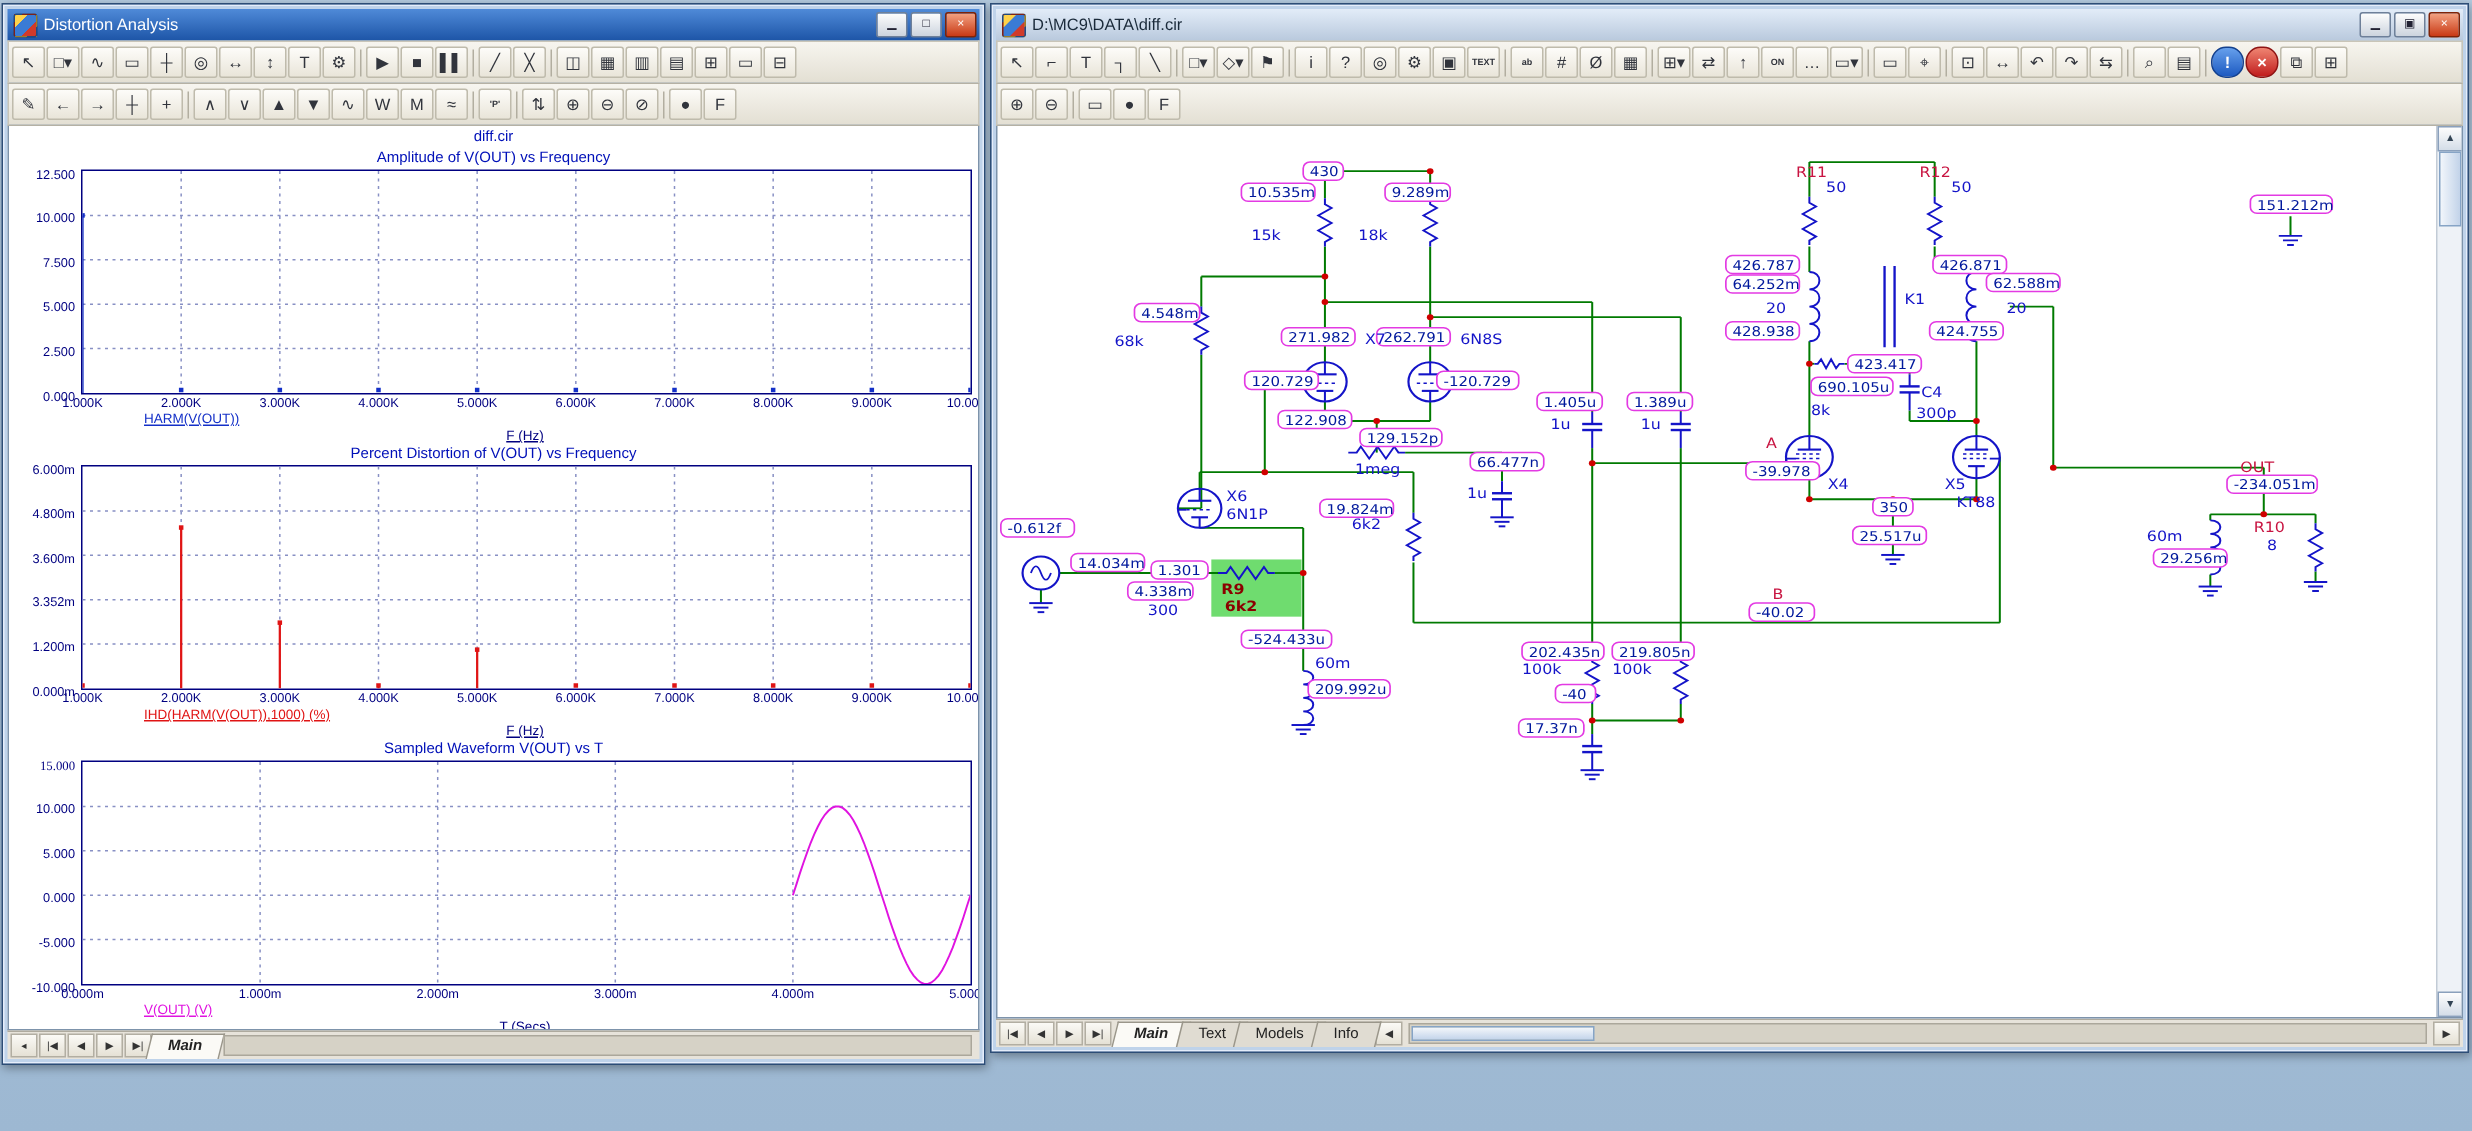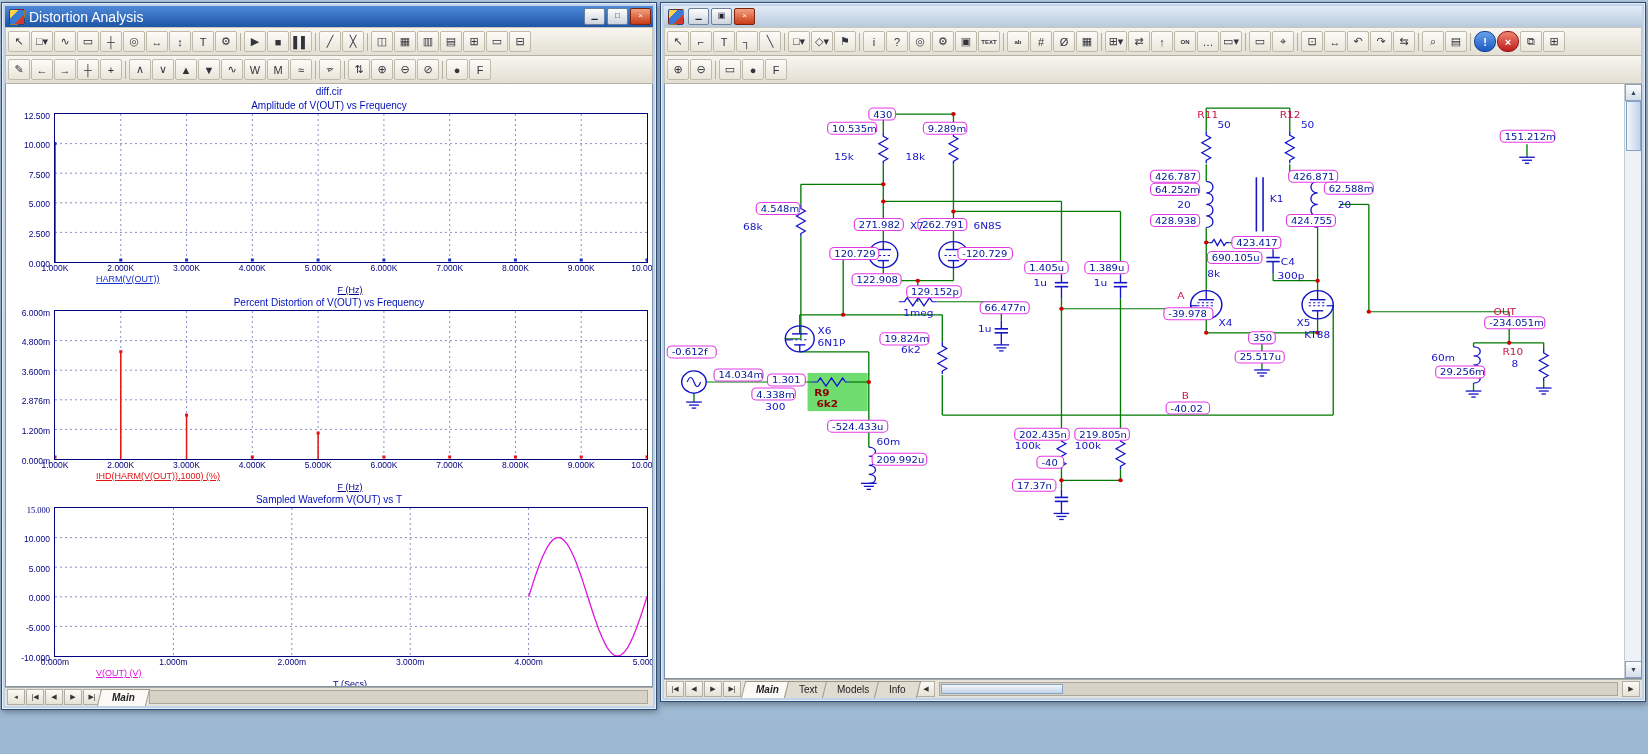--- a/index.html
+++ b/index.html
@@ -8,21 +8,21 @@
     background:linear-gradient(#b3cadf,#9db8d2);
     font-family:"Liberation Sans",sans-serif;
     -webkit-font-smoothing:antialiased;
   }
   .window{position:absolute;background:#bfd3ea;border:1px solid #2d4d76;
     box-shadow:inset 0 0 0 1px #e6eefb, 1px 2px 6px rgba(0,0,0,.35);
     padding:3px;box-sizing:border-box;display:flex;flex-direction:column;}
   .titlebar{height:21px;flex:0 0 21px;display:flex;align-items:center;gap:4px;padding:0 2px 0 4px;}
   .titlebar.active{background:linear-gradient(#4f8ad8,#1d55a7);color:#fff;}
   .titlebar.inactive{background:linear-gradient(#e2ecf8,#b9c9dd);color:#1a2a3a;}
-  .title-text{font-size:14px;flex:1;white-space:nowrap;overflow:hidden;}
+  .title-text{font-size:11px;flex:1;white-space:nowrap;overflow:hidden;}
   .appicon{width:14px;height:14px;border-radius:2px;
     background:linear-gradient(135deg,#ffd24a 0 30%,#3a7bd5 30% 65%,#d03a2a 65%);
     border:1px solid rgba(0,0,0,.4);}
   .winbtns{display:flex;gap:2px;}
   .winbtn{width:19px;height:15px;font-size:8px;line-height:14px;text-align:center;
     background:linear-gradient(#fdfdfd,#ccd4de);border:1px solid #6e8099;color:#223;border-radius:2px;cursor:default;}
   .winbtn.close{background:linear-gradient(#f2a181,#c93a16);color:#fff;border-color:#7e2308;}
   .toolbar{flex:0 0 25px;height:25px;background:linear-gradient(#f7f5ef,#e3dfd3);
     border:1px solid #c9c5b8;border-bottom-color:#b5b1a4;display:flex;align-items:center;padding:1px 2px;gap:1px;overflow:hidden;}
   .tbtn{flex:0 0 auto;width:22px;height:21px;display:flex;align-items:center;justify-content:center;
@@ -186,21 +186,21 @@
           <div class="plot-legend" style="color: rgb(20, 48, 200);">HARM(V(OUT))</div>
           <div class="plot-xlabel">F (Hz)</div>
         </div>
         <div class="plot">
           <div class="plot-title">Percent Distortion of V(OUT) vs Frequency</div>
           <div class="plot-row">
             <div class="ylab">
               <div style="top: -2.5px;">6.000m</div>
               <div style="top: 27.1px;">4.800m</div>
               <div style="top: 56.7px;">3.600m</div>
-              <div style="top: 86.3px;">2.876m</div>
+              <div style="top: 86.3px;">3.352m</div>
               <div style="top: 115.9px;">1.200m</div>
               <div style="top: 145.5px;">0.000m</div>
             </div>
             <div class="pbox"><svg width="592" height="148" viewBox="0 0 592 148">
                 <line x1="0" y1="29.6" x2="592" y2="29.6" stroke="#8890c4" stroke-dasharray="2,3" stroke-width="1"></line>
                 <line x1="0" y1="59.2" x2="592" y2="59.2" stroke="#8890c4" stroke-dasharray="2,3" stroke-width="1"></line>
                 <line x1="0" y1="88.8" x2="592" y2="88.8" stroke="#8890c4" stroke-dasharray="2,3" stroke-width="1"></line>
                 <line x1="0" y1="118.4" x2="592" y2="118.4" stroke="#8890c4" stroke-dasharray="2,3" stroke-width="1"></line>
                 <line x1="65.77777777777777" y1="0" x2="65.77777777777777" y2="148" stroke="#8890c4" stroke-dasharray="2,3" stroke-width="1"></line>
                 <line x1="131.55555555555554" y1="0" x2="131.55555555555554" y2="148" stroke="#8890c4" stroke-dasharray="2,3" stroke-width="1"></line>
@@ -286,20 +286,21 @@
         <div class="navbtn">▶|</div>
       </span>
     <div class="tab sel"><span>Main</span></div>
     <div class="tabtrack"></div>
   </div>
 </div>
 
 <div class="window" style="left:660px;top:2px;width:986px;height:700px;">
   <div class="titlebar inactive">
     <div class="appicon"></div>
+    <div class="title-text">D:\MC9\DATA\diff.cir</div>
     <div class="winbtns">
         <div class="winbtn">▁</div>
         <div class="winbtn">▣</div>
         <div class="winbtn close">×</div>
       </div>
   </div>
   <div class="toolbar">
       <div class="tbtn">↖</div>
       <div class="tbtn">⌐</div>
       <div class="tbtn">T</div>

